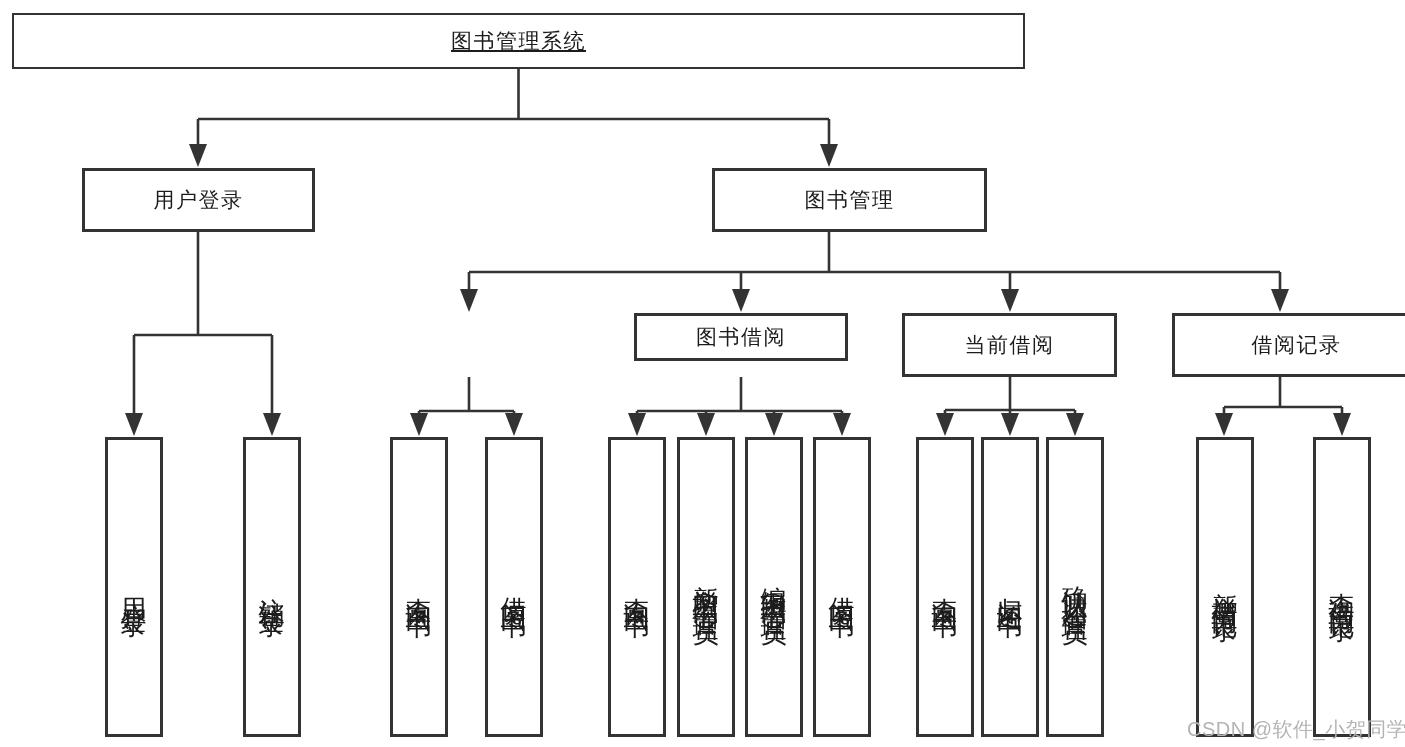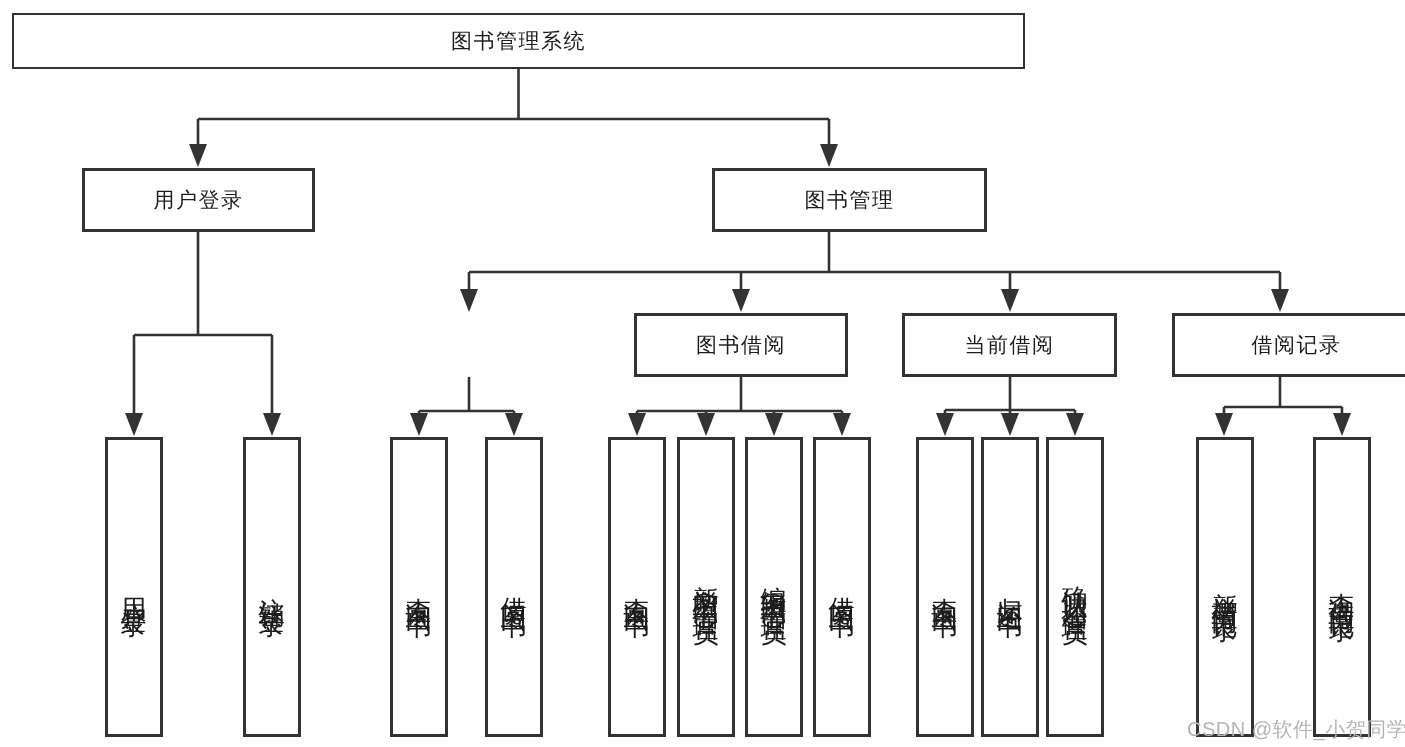--- a/index.html
+++ b/index.html
@@ -78,32 +78,32 @@
       <polygon points="1066,413 1084,413 1075,436"></polygon>
     </g>
 
     <g>
       <path d="M1280 377 V407 M1224 407 H1342 M1224 407 V415 M1342 407 V415"></path>
       <polygon points="1215,413 1233,413 1224,436"></polygon>
       <polygon points="1333,413 1351,413 1342,436"></polygon>
     </g>
   </svg>
 
-  <div class="node root" style="left:12px; top:13px; width:1013px; height:56px;">
+  <div class="node root" style="left:12px; top:13px; width:1013px; height:56px;text-decoration:underline;">
     <span class="lbl">图书管理系统</span>
   </div>
 
   <div class="node" style="left:82px; top:168px; width:233px; height:64px;">
     <span class="lbl">用户登录</span>
   </div>
   <div class="node" style="left:712px; top:168px; width:275px; height:64px;">
     <span class="lbl">图书管理</span>
   </div>
 
-  <div class="node" style="left:634px; top:313px; width:214px; height:64px;">
+  <div class="node" style="left:634px; top:313px; width:214px; height:48px;">
     <span class="lbl">图书借阅</span>
   </div>
   <div class="node" style="left:902px; top:313px; width:215px; height:64px;">
     <span class="lbl">当前借阅</span>
   </div>
   <div class="node" style="left:1172px; top:313px; width:249px; height:64px;">
     <span class="lbl">借阅记录</span>
   </div>
 
   <div class="node leaf" style="left:105px; top:437px; width:58px; height:300px;">

